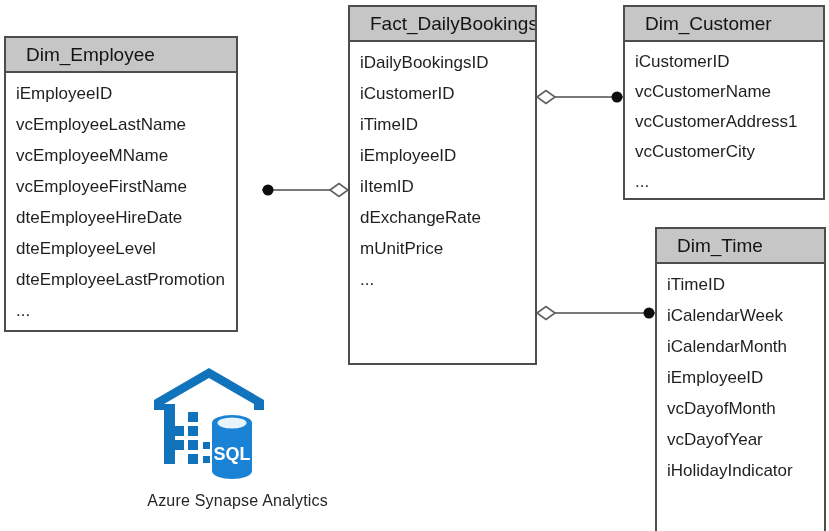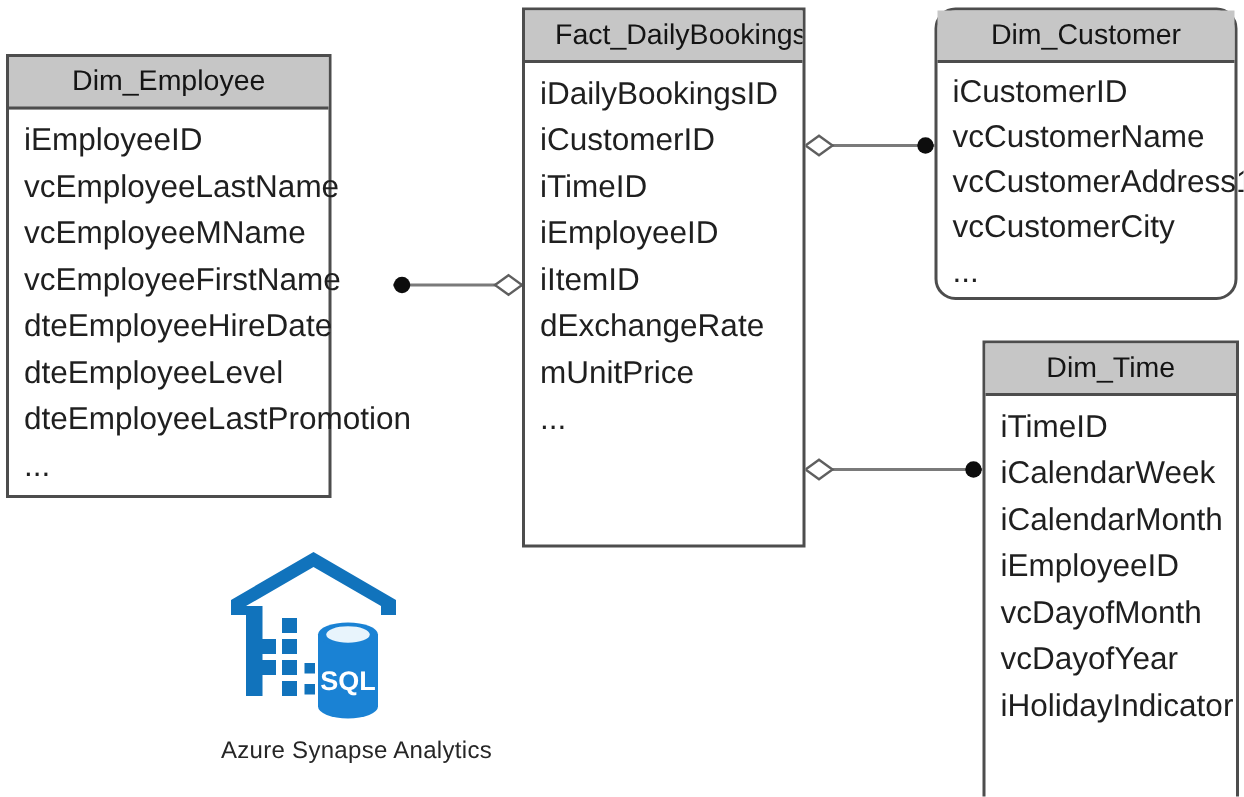--- a/index.html
+++ b/index.html
@@ -18,31 +18,30 @@
     position: absolute;
     box-sizing: border-box;
     background: #ffffff;
     border: 2px solid #4d4d4d;
     z-index: 2;
   }
   .etable-header {
     box-sizing: border-box;
     background: #c6c6c6;
     border-bottom: 2px solid #4d4d4d;
-    text-align: center;
     font-size: 19px;
     line-height: 23px;
     padding: 5px 20px;
     color: #141414;
     white-space: nowrap;
     overflow: hidden;
   }
   .etable-fields {
     padding: 5px 6px 2px 10px;
-    font-size: 21px;
+    font-size: 17px;
   }
   .field-row {
     line-height: var(--lh, 31px);
     white-space: nowrap;
     color: #1f1f1f;
   }
 
   
   .connector-overlay {
     position: absolute; left: 0; top: 0;
@@ -92,21 +91,21 @@
       <circle cx="617" cy="97" r="5.5" fill="#0d0d0d"></circle>
     </g>
 
     <g>
       <line x1="537" y1="313" x2="655" y2="313" stroke="#7a7a7a" stroke-width="2"></line>
       <polygon points="537,313 546,306.5 555,313 546,319.5" fill="#ffffff" stroke="#5f5f5f" stroke-width="1.6"></polygon>
       <circle cx="649" cy="313" r="5.5" fill="#0d0d0d"></circle>
     </g>
   </svg>
 
-  <div class="etable" style="left:4px; top:36px; width:217px; height:296px; --lh:31px;">
+  <div class="etable" style="left:4px; top:36px; width:234px; height:296px; --lh:31px;">
     <div class="etable-header">Dim_Employee</div>
     <div class="etable-fields">
 
     <div class="field-row">iEmployeeID</div>
         <div class="field-row">vcEmployeeLastName</div>
         <div class="field-row">vcEmployeeMName</div>
         <div class="field-row">vcEmployeeFirstName</div>
         <div class="field-row">dteEmployeeHireDate</div>
         <div class="field-row">dteEmployeeLevel</div>
         <div class="field-row">dteEmployeeLastPromotion</div>
@@ -122,21 +121,21 @@
         <div class="field-row">iCustomerID</div>
         <div class="field-row">iTimeID</div>
         <div class="field-row">iEmployeeID</div>
         <div class="field-row">iItemID</div>
         <div class="field-row">dExchangeRate</div>
         <div class="field-row">mUnitPrice</div>
         <div class="field-row">...</div>
       </div>
   </div>
 
-  <div class="etable" style="left:623px; top:5px; width:202px; height:195px;border-radius:14px; --lh:30px;">
+  <div class="etable" style="left:623px; top:5px; width:202px; height:195px; --lh:30px;">
     <div class="etable-header">Dim_Customer</div>
     <div class="etable-fields">
 
     <div class="field-row">iCustomerID</div>
         <div class="field-row">vcCustomerName</div>
         <div class="field-row">vcCustomerAddress1</div>
         <div class="field-row">vcCustomerCity</div>
         <div class="field-row">...</div>
       </div>
   </div>

